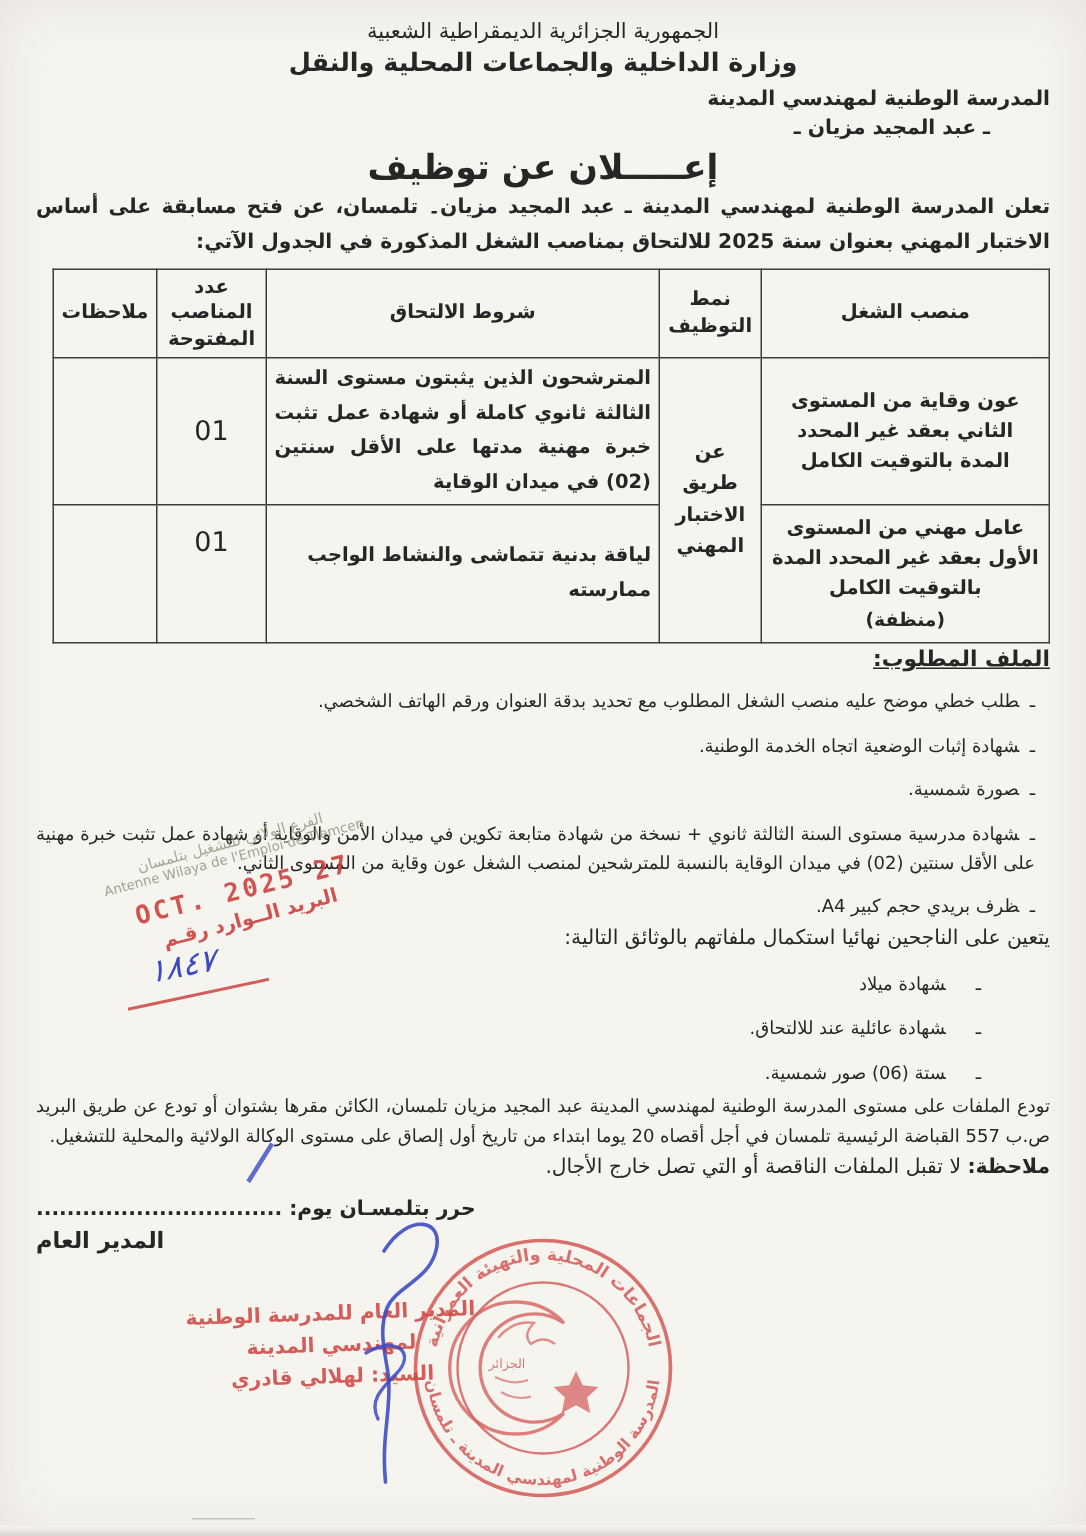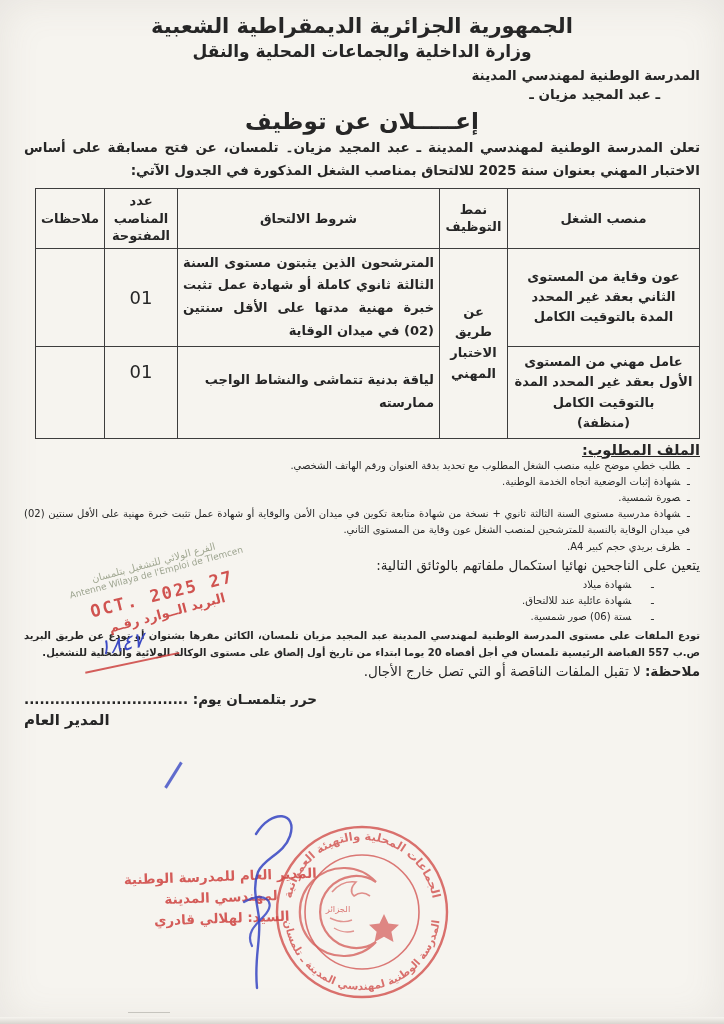--- a/index.html
+++ b/index.html
@@ -5,40 +5,40 @@
   html,body{margin:0;padding:0;background:#e9e7e3;}
   .sheet{
     position:relative;width:724px;height:1024px;margin:0 auto;
     background:#f6f4ef;overflow:hidden;
     font-family:"DejaVu Sans","Liberation Sans",sans-serif;
     color:#262626;direction:rtl;
     box-shadow:inset 0 0 40px rgba(120,115,105,.12);
   }
   .content{position:absolute;inset:0;padding:12px 24px 0 24px;}
   .c{text-align:center;}
-  .h1{font-size:21px;font-weight:bold;letter-spacing:0;line-height:1.35;}
+  .h1{font-size:14px;font-weight:normal;letter-spacing:0;line-height:1.35;}
   .h2{font-size:17px;font-weight:bold;line-height:1.3;}
   .school{font-size:13.5px;font-weight:bold;text-align:right;line-height:1.4;margin-top:4px;}
   .title{font-size:23px;font-weight:bold;margin:4px 0 2px 0;}
   .intro{font-size:13.5px;font-weight:600;line-height:1.7;text-align:justify;margin-top:2px;}
   table.jobs{border-collapse:collapse;width:664px;margin-top:6px;table-layout:fixed;}
   table.jobs th,table.jobs td{border:1px solid #3d3d3d;padding:3px 5px;vertical-align:middle;}
   table.jobs th{font-size:13px;font-weight:bold;text-align:center;line-height:1.35;}
   td.pos{font-size:13px;font-weight:600;text-align:center;line-height:1.55;}
   td.mode{font-size:13px;font-weight:600;text-align:center;line-height:1.6;}
   td.cond{font-size:13px;font-weight:600;text-align:justify;line-height:1.75;padding:4px 10px;}
   td.cnt{font-size:18px;text-align:center;}
   .pos-extra{display:block;font-size:12.5px;}
   .sec-h{font-size:14.5px;font-weight:bold;text-decoration:underline;margin-top:3px;}
-  .li{font-size:10px;font-weight:500;line-height:1.62;padding-right:10px;text-align:justify;}
+  .li{font-size:12px;font-weight:500;line-height:1.62;padding-right:10px;text-align:justify;margin-top:10px;}
   .li::before{content:"ـ";margin-left:7px;}
   .li2{padding-right:46px;}
   .li2::before{margin-left:20px;}
   .plain{font-size:13.5px;font-weight:500;line-height:1.62;}
-  .para{font-size:10px;font-weight:700;line-height:1.7;text-align:justify;margin-top:2px;}
+  .para{font-size:12px;font-weight:400;line-height:1.7;text-align:justify;margin-top:2px;}
   .note b{font-weight:bold;}
   .dateline{font-size:13.5px;font-weight:600;width:fit-content;margin:8px auto 0 0;padding-right:36px;}
   .dg-title{font-size:15px;font-weight:bold;width:fit-content;margin:4px auto 0 0;padding-right:110px;}
   
   .stamp-emp{position:absolute;left:48px;top:556px;width:225px;transform:rotate(-15deg);pointer-events:none;}
   .stamp-emp .ar{font-size:10px;color:#949c84;opacity:.85;text-align:center;letter-spacing:1px;}
   .stamp-emp .fr{font-size:9px;color:#949c86;opacity:.9;text-align:center;direction:ltr;}
   .stamp-emp .dt{font-family:"DejaVu Sans Mono","Liberation Mono",monospace;font-size:17px;font-weight:bold;color:#cc423f;opacity:.9;text-align:center;letter-spacing:2px;margin-top:7px;transform:rotate(1deg);}
   .stamp-emp .mail{font-size:13px;font-weight:bold;color:#cc423f;opacity:.9;text-align:center;margin-top:2px;}
   .stamp-emp .num{position:absolute;left:38px;top:64px;font-size:21px;color:#3a49c4;transform:rotate(4deg) skewX(-8deg);font-style:italic;}

